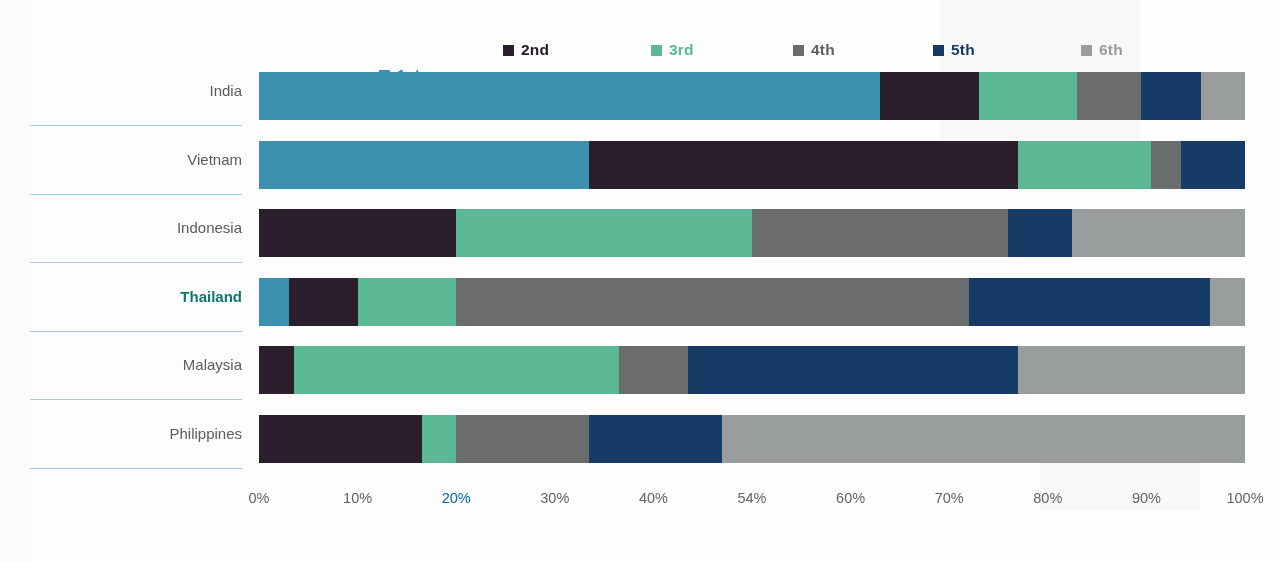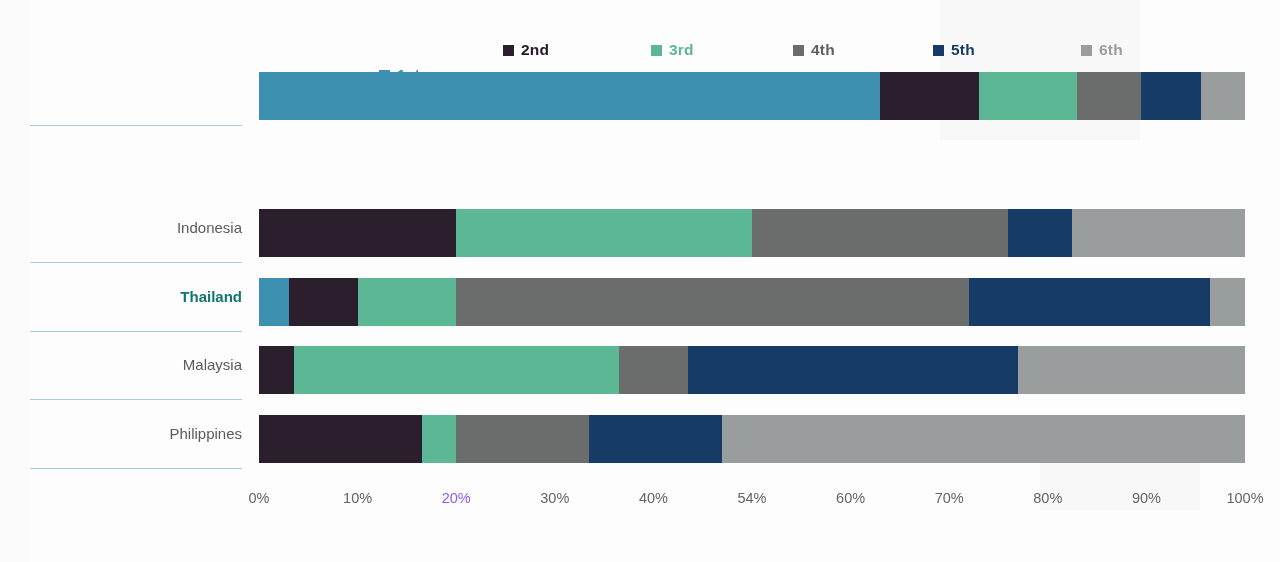--- a/index.html
+++ b/index.html
@@ -162,30 +162,42 @@
         <span class="legend-label" style="color: rgb(22, 59, 102);">5th</span>
       </div>
       <div class="legend-item" style="left: 726px;">
         <span class="legend-swatch" style="background: rgb(154, 157, 157);"></span>
         <span class="legend-label" style="color: rgb(154, 157, 157);">6th</span>
       </div>
     </div>
 
   <div class="plot" id="plot">
       <div class="row" style="top: 70px;">
+        <div class="row-label" style="color: rgb(91, 91, 91);">India</div>
         <div class="row-rule" style="background: rgb(159, 208, 224);"></div>
         <div class="bar">
           <div class="seg" title="India — 1st: 63%" style="width: 63%; background: rgb(62, 144, 176);"></div>
           <div class="seg" title="India — 2nd: 10%" style="width: 10%; background: rgb(43, 31, 46);"></div>
           <div class="seg" title="India — 3rd: 10%" style="width: 10%; background: rgb(92, 183, 149);"></div>
           <div class="seg" title="India — 4th: 6.5%" style="width: 6.5%; background: rgb(107, 109, 109);"></div>
           <div class="seg" title="India — 5th: 6%" style="width: 6%; background: rgb(22, 59, 102);"></div>
           <div class="seg" title="India — 6th: 4.5%" style="width: 4.5%; background: rgb(154, 157, 157);"></div>
         </div>
       </div>
+      <div class="row" style="top: 138.5px;">
+        <div class="row-label" style="color: rgb(91, 91, 91);">Vietnam</div>
+        <div class="row-rule" style="background: rgb(159, 208, 224);"></div>
+        <div class="bar">
+          <div class="seg" title="Vietnam — 1st: 33.5%" style="width: 33.5%; background: rgb(62, 144, 176);"></div>
+          <div class="seg" title="Vietnam — 2nd: 43.5%" style="width: 43.5%; background: rgb(43, 31, 46);"></div>
+          <div class="seg" title="Vietnam — 3rd: 13.5%" style="width: 13.5%; background: rgb(92, 183, 149);"></div>
+          <div class="seg" title="Vietnam — 4th: 3%" style="width: 3%; background: rgb(107, 109, 109);"></div>
+          <div class="seg" title="Vietnam — 5th: 6.5%" style="width: 6.5%; background: rgb(22, 59, 102);"></div>
+        </div>
+      </div>
       <div class="row" style="top: 207px;">
         <div class="row-label" style="color: rgb(91, 91, 91);">Indonesia</div>
         <div class="row-rule" style="background: rgb(159, 208, 224);"></div>
         <div class="bar">
           <div class="seg" title="Indonesia — 2nd: 20%" style="width: 20%; background: rgb(43, 31, 46);"></div>
           <div class="seg" title="Indonesia — 3rd: 30%" style="width: 30%; background: rgb(92, 183, 149);"></div>
           <div class="seg" title="Indonesia — 4th: 26%" style="width: 26%; background: rgb(107, 109, 109);"></div>
           <div class="seg" title="Indonesia — 5th: 6.5%" style="width: 6.5%; background: rgb(22, 59, 102);"></div>
           <div class="seg" title="Indonesia — 6th: 17.5%" style="width: 17.5%; background: rgb(154, 157, 157);"></div>
         </div>
@@ -222,21 +234,21 @@
           <div class="seg" title="Philippines — 4th: 13.5%" style="width: 13.5%; background: rgb(107, 109, 109);"></div>
           <div class="seg" title="Philippines — 5th: 13.5%" style="width: 13.5%; background: rgb(22, 59, 102);"></div>
           <div class="seg" title="Philippines — 6th: 53%" style="width: 53%; background: rgb(154, 157, 157);"></div>
         </div>
       </div>
     </div>
 
   <div class="xaxis" id="xaxis">
       <div class="xtick" style="left: 0%; color: rgb(100, 100, 100);">0%</div>
       <div class="xtick" style="left: 10%; color: rgb(100, 100, 100);">10%</div>
-      <div class="xtick" style="left: 20%; color: #8b5cf6;">20%</div>
+      <div class="xtick" style="left: 20%; color: #0369a1;">20%</div>
       <div class="xtick" style="left: 30%; color: rgb(100, 100, 100);">30%</div>
       <div class="xtick" style="left: 40%; color: rgb(100, 100, 100);">40%</div>
       <div class="xtick" style="left: 50%; color: rgb(100, 100, 100);">54%</div>
       <div class="xtick" style="left: 60%; color: rgb(100, 100, 100);">60%</div>
       <div class="xtick" style="left: 70%; color: rgb(100, 100, 100);">70%</div>
       <div class="xtick" style="left: 80%; color: rgb(100, 100, 100);">80%</div>
       <div class="xtick" style="left: 90%; color: rgb(100, 100, 100);">90%</div>
       <div class="xtick" style="left: 100%; color: rgb(100, 100, 100);">100%</div>
     </div>
 

